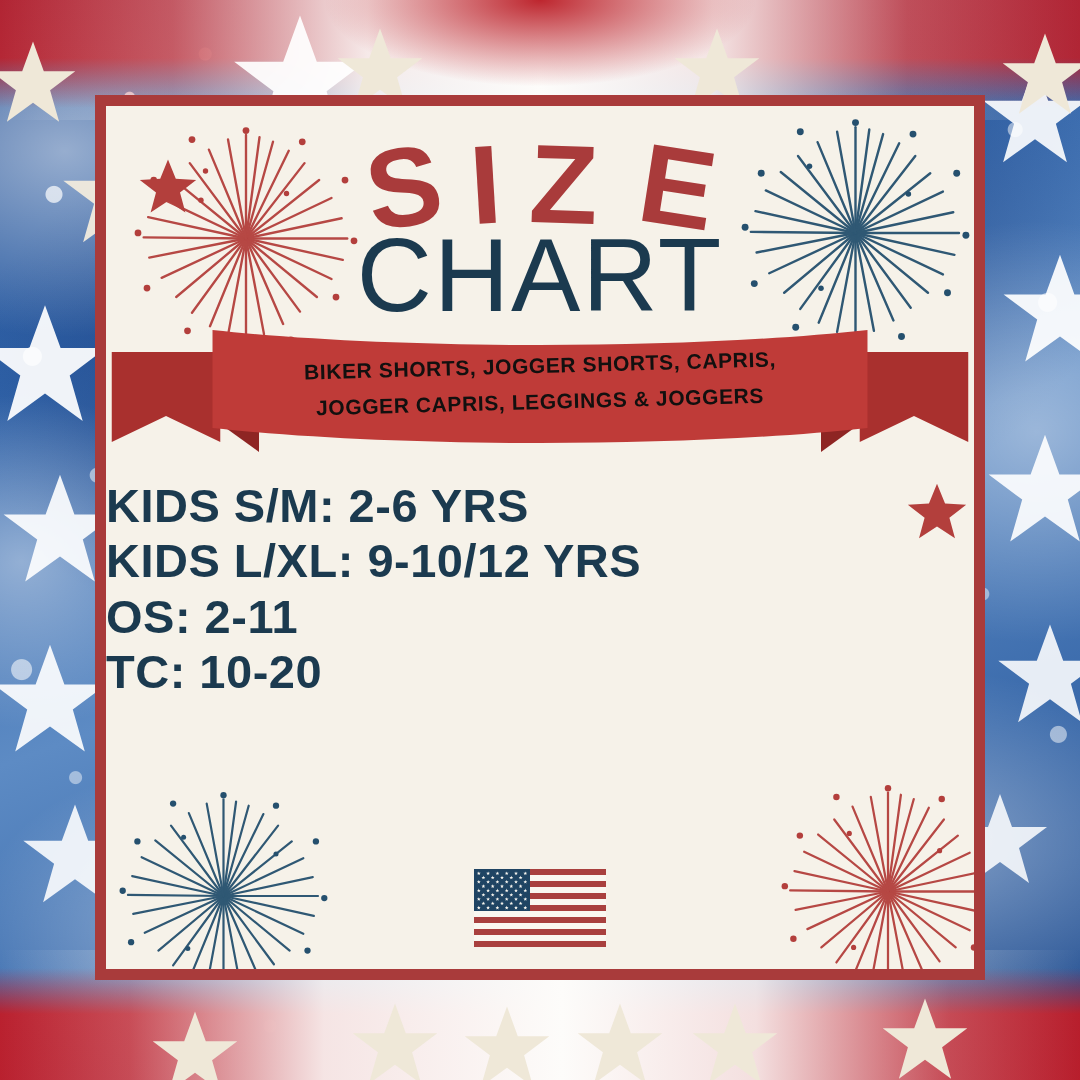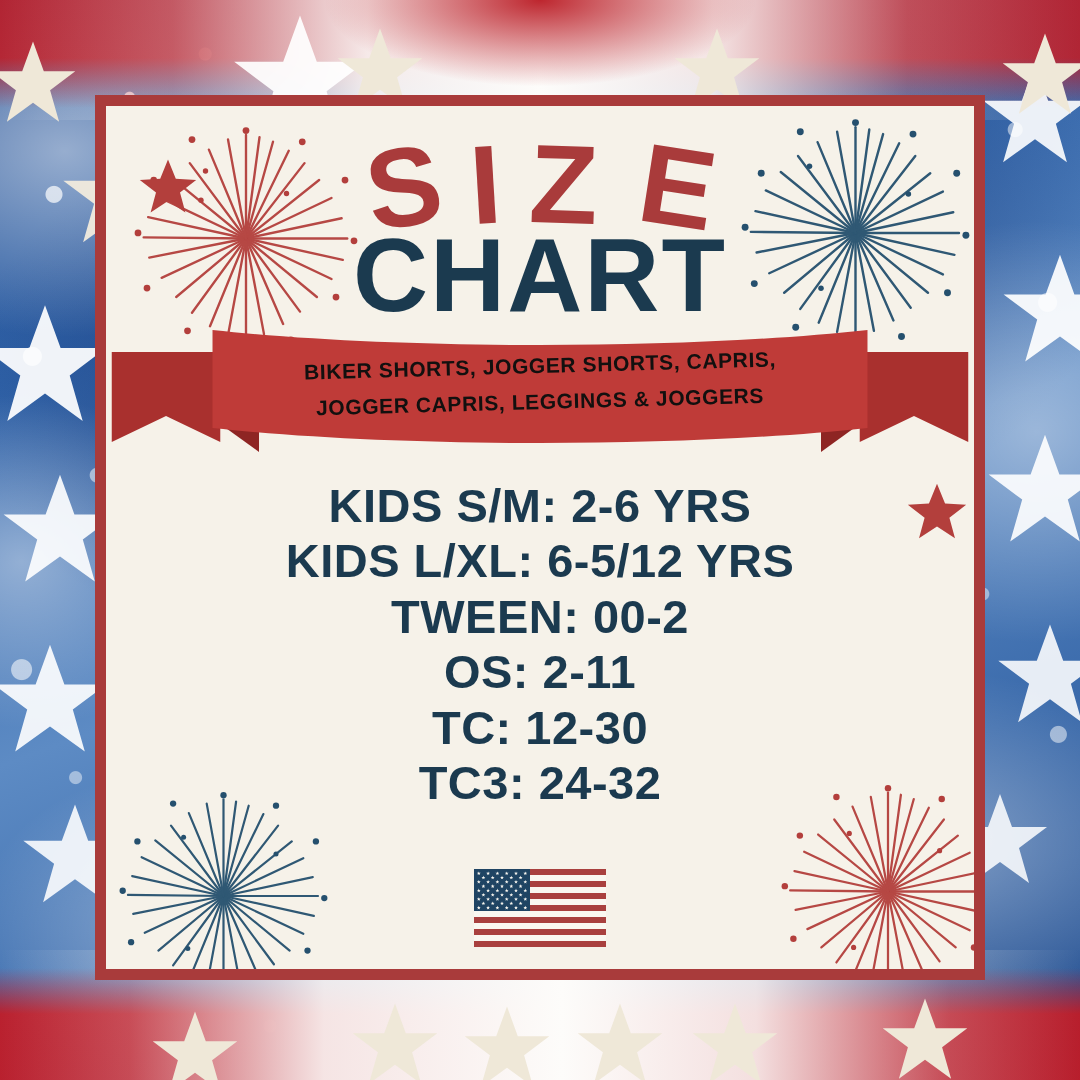--- a/index.html
+++ b/index.html
@@ -74,41 +74,41 @@
   
   #title-wrap{position:absolute;left:0;right:0;top:14px;text-align:center;}
   #size-arc{position:relative;height:112px;}
   #size-arc span{
     position:absolute;left:50%;top:0;
     font-size:112px;font-weight:bold;color:#A93B3B;
     font-family:"Liberation Sans", sans-serif;
     letter-spacing:0px;transform-origin:50% 300px;
   }
   #chart-word{
-    font-size:104px;font-weight:bold;color:#1B3A4F;
+    font-size:104px;font-weight:normal;color:#1B3A4F;
     letter-spacing:2px;line-height:.96;margin-top:-6px;
   }
 
   
   #ribbon{position:absolute;left:-2px;right:-2px;top:218px;height:140px;}
   #ribbon svg{display:block;width:100%;height:100%;}
   #ribbon-text{
     position:absolute;left:0;right:0;top:30px;
     text-align:center;color:#12100f;pointer-events:none;
   }
   #ribbon-text .rl{
     display:block;font-size:21px;font-weight:bold;letter-spacing:.6px;
     white-space:nowrap;
   }
   #ribbon-text .rl1{transform:rotate(-1.6deg);}
   #ribbon-text .rl2{transform:rotate(-1.6deg);margin-top:12px;}
 
   
   #sizes{
-    position:absolute;left:0;right:0;top:372px;text-align:center;
+    position:absolute;left:0;right:0;top:372px;text-align:left;
     color:#1B3A4F;
   }
   #sizes .size-line{
     font-size:47px;font-weight:bold;line-height:1.18;letter-spacing:.5px;
     white-space:nowrap;
   }
 
   
   #flag{position:absolute;left:50%;transform:translateX(-50%);bottom:22px;}
 </style>
@@ -426,25 +426,23 @@
           <path d="M112,6 C300,26 600,26 788,6 L788,104 C600,124 300,124 112,104 Z" fill="#BF3B38"></path>
         </svg>
         <div id="ribbon-text">
           <span class="rl rl1">BIKER SHORTS, JOGGER SHORTS, CAPRIS,</span>
           <span class="rl rl2">JOGGER CAPRIS, LEGGINGS &amp; JOGGERS</span>
         </div>
       </div>
 
       <div id="sizes">
           <div class="size-line">KIDS S/M: 2-6 YRS</div>
-          <div class="size-line">KIDS L/XL: 6-5/12 YRS</div>
-          <div class="size-line">TWEEN: 00-2</div>
+          <div class="size-line">KIDS L/XL: 9-10/12 YRS</div>
           <div class="size-line">OS: 2-11</div>
-          <div class="size-line">TC: 12-30</div>
-          <div class="size-line">TC3: 24-32</div>
+          <div class="size-line">TC: 10-20</div>
         </div>
 
       <svg id="flag" width="132" height="78" viewBox="0 0 132 78">
         <rect x="0" y="0" width="132" height="78" fill="#FAF7F0"></rect>
         <g fill="#A9403E">
           <rect x="0" y="0" width="132" height="6"></rect>
           <rect x="0" y="12" width="132" height="6"></rect>
           <rect x="0" y="24" width="132" height="6"></rect>
           <rect x="0" y="36" width="132" height="6"></rect>
           <rect x="0" y="48" width="132" height="6"></rect>

